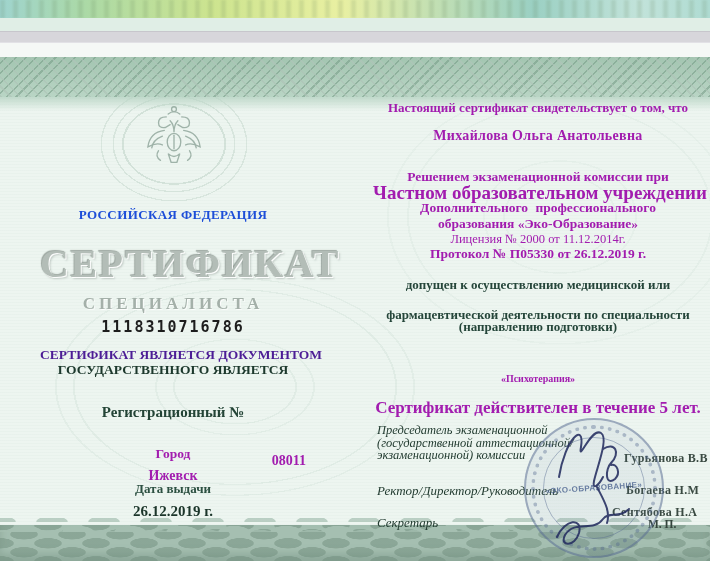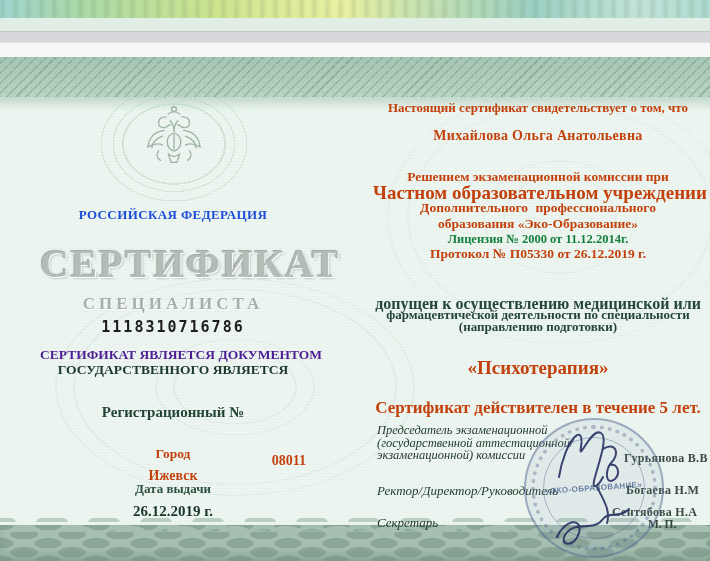--- a/index.html
+++ b/index.html
@@ -47,21 +47,21 @@
       rgba(146,178,160,.4) 72px 73.5px, transparent 73.5px 86px);}
   .guil2{left:20px;top:200px;width:430px;height:260px;opacity:.18;
     background:repeating-radial-gradient(ellipse at center,
       transparent 0 60px, rgba(130,170,150,.6) 60px 62px, transparent 62px 78px,
       rgba(130,170,150,.5) 78px 80px, transparent 80px 100px);}
   .guil3{left:370px;top:20px;width:380px;height:280px;opacity:.12;
     background:repeating-radial-gradient(ellipse at center,
       transparent 0 55px, rgba(130,170,150,.6) 55px 57px, transparent 57px 75px,
       rgba(130,170,150,.5) 75px 77px, transparent 77px 96px);}
 
-  .t{position:absolute;color:#c2410c;white-space:nowrap;}
+  .t{position:absolute;color:#a21caf;white-space:nowrap;}
   .lc{left:40px;width:266px;text-align:center;}
   .rc{left:373px;width:330px;text-align:center;}
 
   .country{top:150px;font-size:13px;font-weight:700;letter-spacing:.4px;color:#1d4ed8;}
   .title{top:183px;font-size:40px;font-weight:700;letter-spacing:1.5px;color:#b3bdb7;
     text-shadow:1px 1px 0 rgba(255,255,255,.95), -1px -1px 1px rgba(105,117,110,.6), 2px 2px 2px rgba(120,132,126,.35);}
   .subtitle{top:237px;font-size:17px;font-weight:700;letter-spacing:4px;color:#a4b0a9;
     text-shadow:1px 1px 0 rgba(255,255,255,.8);}
   .serial{top:261px;font-family:"DejaVu Sans Mono",monospace;font-size:15px;font-weight:700;
     letter-spacing:2px;color:#1d1d1d;}
@@ -73,26 +73,26 @@
   .city{top:411px;font-size:14px;font-weight:700;}
   .datelabel{top:424px;font-size:13px;font-weight:600;color:#2c5041;}
   .dateval{top:446px;font-size:15px;font-weight:700;color:#1b352a;}
 
   .intro{top:43px;font-size:13px;font-weight:700;}
   .holder{top:71px;font-size:14px;font-weight:700;letter-spacing:.3px;}
   .dec1{top:112px;font-size:13.5px;font-weight:700;}
   .dec2{top:125px;font-size:19px;font-weight:700;}
   .dec3{top:143px;font-size:13.5px;font-weight:700;word-spacing:4px;}
   .dec4{top:159px;font-size:13.5px;font-weight:700;}
-  .lic{top:175px;font-size:12.5px;font-weight:700;color:#15803d;}
+  .lic{top:175px;font-size:12.5px;font-weight:400;color:#a21caf;}
   .prot{top:189px;font-size:13.5px;font-weight:700;}
-  .adm1{top:238px;font-size:16px;font-weight:600;color:#25463a;}
+  .adm1{top:220px;font-size:13px;font-weight:600;color:#25463a;}
   .adm2{top:250px;font-size:13px;font-weight:600;color:#25463a;}
   .adm3{top:262px;font-size:13px;font-weight:600;color:#25463a;}
-  .spec{top:300px;font-size:19px;font-weight:700;}
+  .spec{top:316px;font-size:10px;font-weight:700;}
   .valid{top:341px;font-size:17px;font-weight:700;}
 
   .role{left:377px;text-align:left;font-style:italic;font-size:12.5px;font-weight:500;
     color:#233c31;line-height:12.5px;}
   .role1{top:367px;}
   .role2{top:428px;font-size:13px;}
   .role3{top:460px;font-size:13px;}
   .sname{text-align:left;font-size:12px;font-weight:700;color:#3a4a42;letter-spacing:.3px;}
   .name1{left:624px;top:394px;}
   .name2{left:626px;top:426px;}

